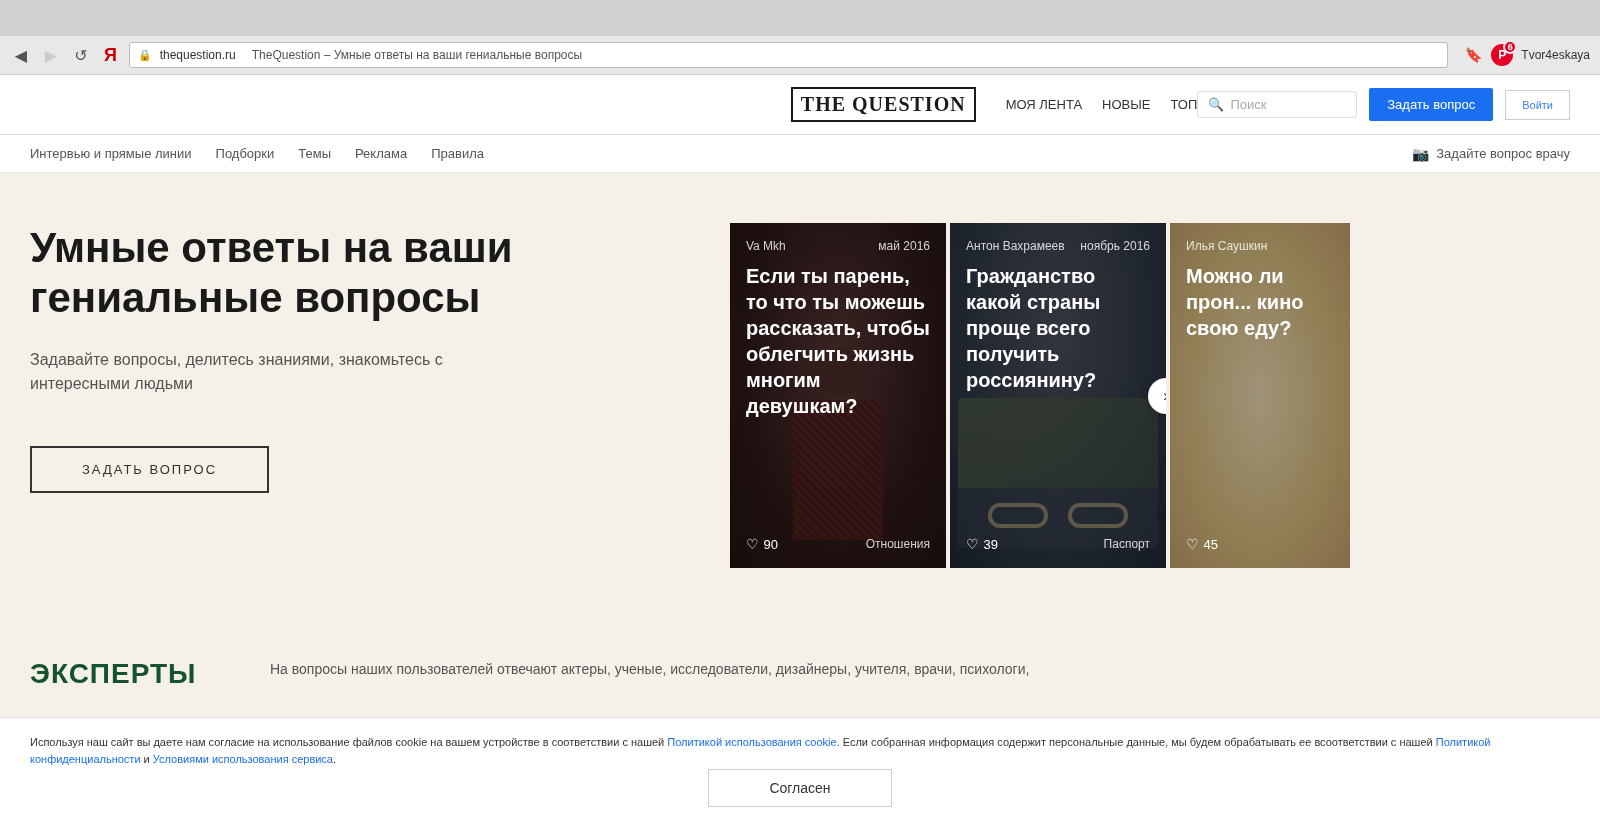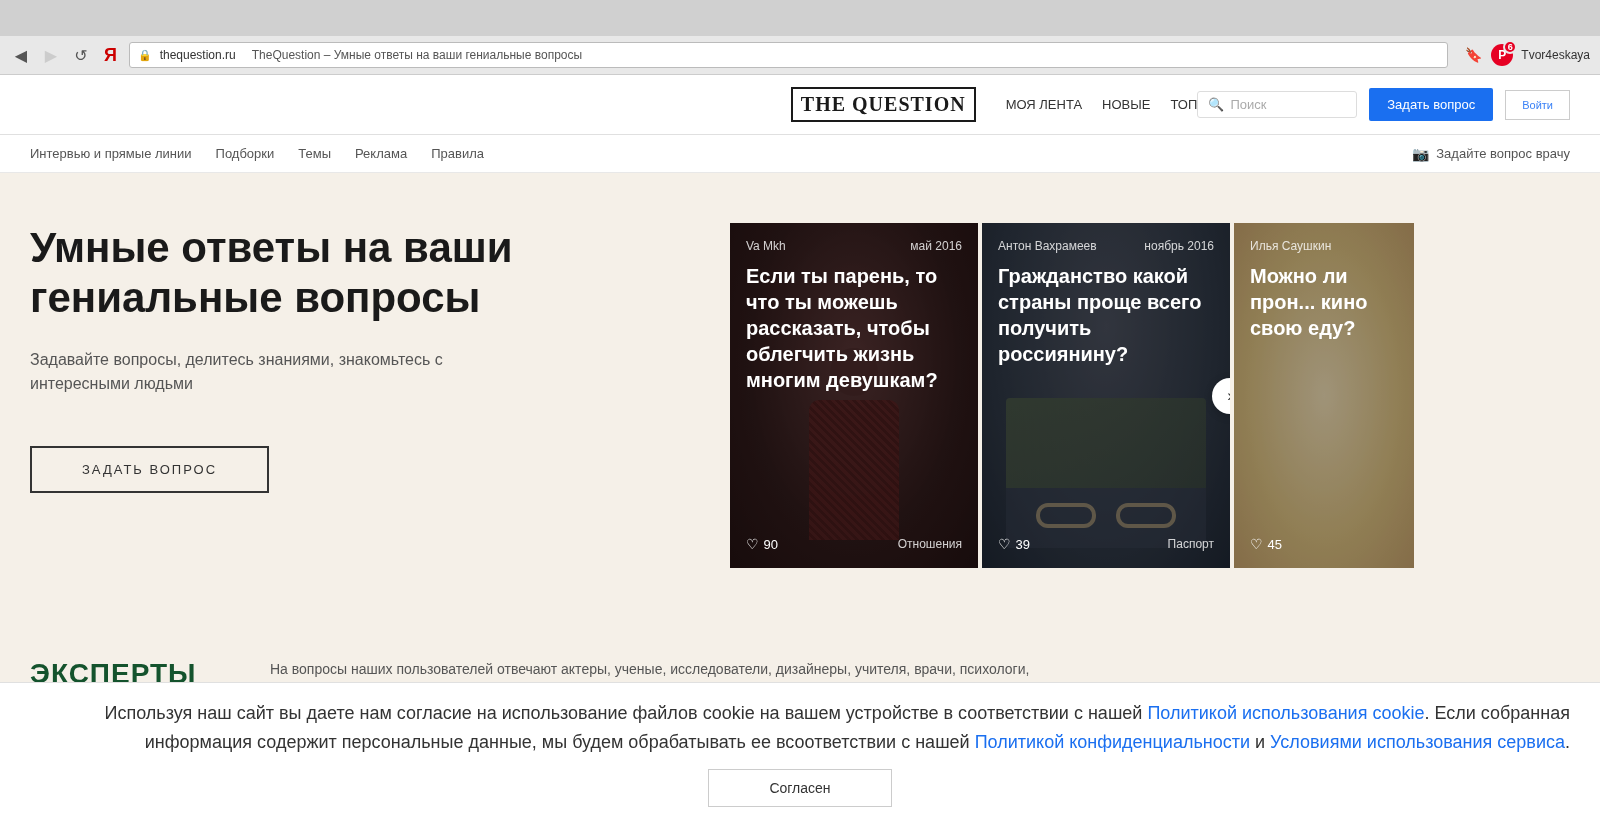--- a/index.html
+++ b/index.html
@@ -196,21 +196,21 @@
       border: 2px solid #333;
       color: #333;
       padding: 14px 50px;
       font-size: 13px;
       letter-spacing: 2px;
       cursor: pointer;
       text-transform: uppercase;
     }
     .card {
       position: relative;
-      width: 248px;
+      width: 216px;
       height: 345px;
       overflow: hidden;
       flex-shrink: 0;
     }
     .card-bg {
       width: 100%;
       height: 100%;
       background-size: cover;
       background-position: center;
       filter: brightness(0.55);
@@ -325,25 +325,24 @@
       position: fixed;
       bottom: 0;
       left: 0;
       right: 0;
       background: white;
       border-top: 1px solid #e0e0e0;
       padding: 16px 30px 20px;
       z-index: 100;
     }
     .cookie-text {
-      font-size: 18px;
+      font-size: 11px;
       color: #333;
-      text-align: right;
+      text-align: left;
       line-height: 1.6;
-      margin-bottom: 12px;
     }
     .cookie-link {
       color: #1a6ff0;
       text-decoration: none;
     }
     .cookie-btn-wrap {
       display: flex;
       justify-content: center;
     }
     .cookie-agree-btn {

